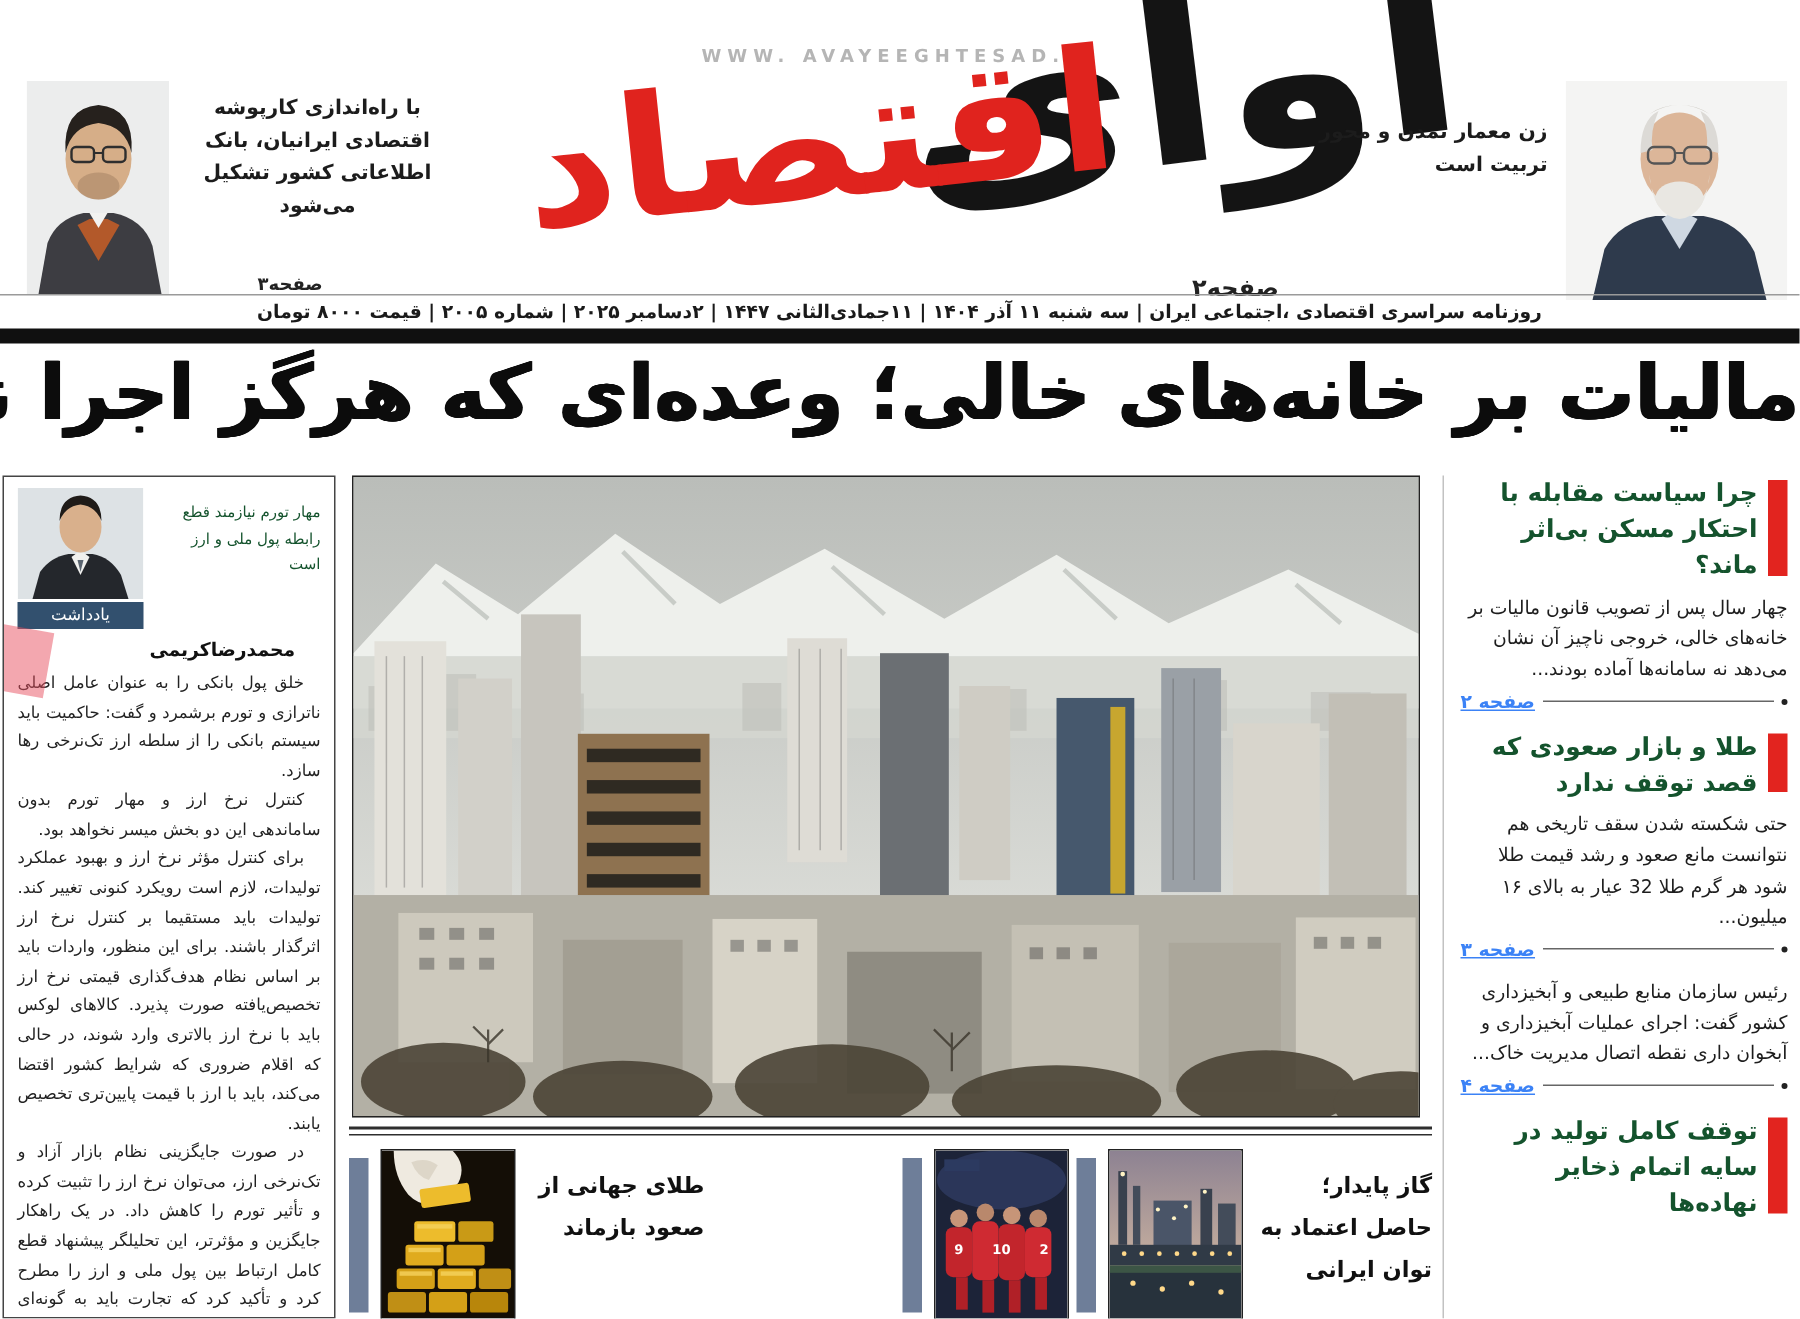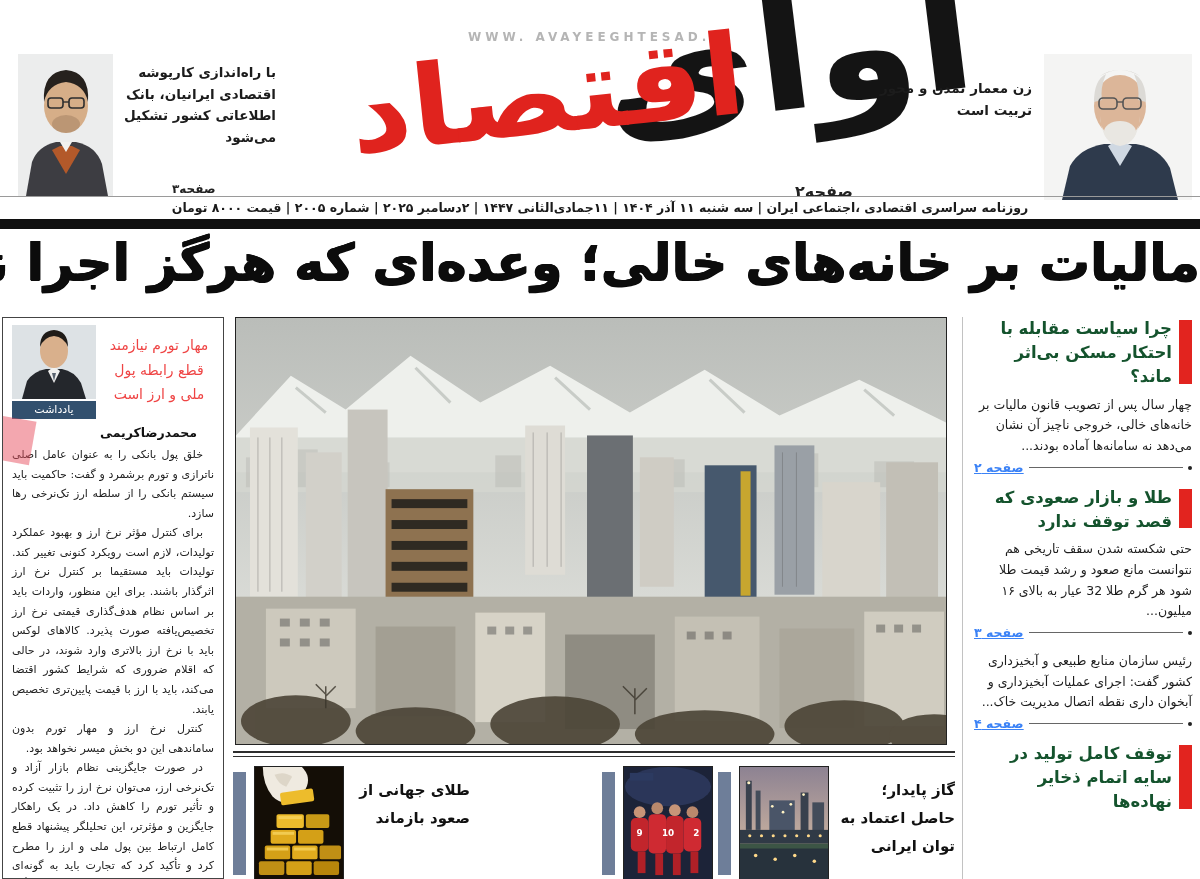--- a/index.html
+++ b/index.html
@@ -8,21 +8,21 @@
     font-family:"DejaVu Sans",sans-serif;direction:rtl;color:#111;
   }
   
   .site-url{position:absolute;top:30px;left:0;right:0;text-align:center;direction:ltr;
     color:#b5b5b5;font-size:12px;letter-spacing:4px;font-weight:bold;}
   .logo-black{position:absolute;top:-18px;right:245px;font-size:150px;line-height:1;
     font-weight:bold;color:#141414;transform:rotate(-7deg) scaleX(1.12);transform-origin:center;}
   .logo-red{position:absolute;top:38px;right:470px;font-size:112px;line-height:1;
     font-weight:bold;color:#e0231e;transform:rotate(-6deg) scaleX(1.08);transform-origin:center;z-index:2;}
   .teaser-photo-left{position:absolute;left:18px;top:54px;width:95px;height:142px;overflow:hidden;}
-  .teaser-text-left{position:absolute;left:108px;top:62px;width:168px;text-align:right;
+  .teaser-text-left{position:absolute;left:128px;top:62px;width:168px;text-align:center;
     font-weight:bold;font-size:13.5px;line-height:1.6;color:#1c1c1c;}
   .teaser-page-left{position:absolute;left:172px;top:182px;font-size:12px;font-weight:bold;color:#222;}
   .teaser-photo-right{position:absolute;right:8px;top:54px;width:148px;height:146px;overflow:hidden;}
   .teaser-text-right{position:absolute;right:168px;top:78px;width:170px;text-align:right;
     font-weight:bold;font-size:13.5px;line-height:1.6;color:#1c1c1c;}
   .teaser-page-right{position:absolute;right:347px;top:182px;font-size:16px;font-weight:bold;color:#222;}
   
   .rule-top{position:absolute;top:196px;left:0;right:0;height:1px;background:#9a9a9a;}
   .dateline{position:absolute;top:200px;left:0;right:0;text-align:center;font-size:12.5px;
     font-weight:bold;color:#1a1a1a;}
@@ -44,21 +44,21 @@
   .rc-title{font-size:16.5px;font-weight:bold;line-height:1.45;color:#14532d;text-align:right;}
   .rc-body{font-size:12.5px;line-height:1.65;color:#1d1d1d;margin-top:6px;text-align:right;}
   .rc-pageline{display:flex;align-items:center;margin-top:3px;height:16px;}
   .rc-dot{width:4px;height:4px;border-radius:50%;background:#222;flex:0 0 4px;}
   .rc-line{flex:1;border-top:1px solid #666;margin:0 5px;}
   .rc-page{color:#3b82f6;font-size:12.5px;font-weight:bold;flex:0 0 auto;text-decoration:underline;}
   
   .note-box{position:absolute;left:2px;top:317px;width:222px;height:562px;border:1px solid #444;
     box-sizing:border-box;padding:7px 9px;overflow:hidden;background:#fff;}
   .note-head{display:flex;gap:8px;}
-  .note-title{flex:1;font-size:14px;line-height:1.75;text-align:center;color:#ef4444;padding-top:8px;}
+  .note-title{flex:1;font-size:10px;line-height:1.75;text-align:right;color:#14532d;padding-top:8px;}
   .note-photo-wrap{flex:0 0 84px;}
   .note-photo{width:84px;height:74px;overflow:hidden;}
   .note-label{width:84px;height:18px;background:#32506e;color:#fff;font-size:11px;
     text-align:center;line-height:18px;margin-top:2px;}
   .note-author{font-weight:bold;font-size:12.5px;text-align:left;margin:6px 4px 5px 0;
     direction:rtl;color:#111;width:110px;}
   .note-body p{font-size:11px;line-height:1.78;text-align:justify;margin:0;color:#222;text-indent:11px;}
   .note-watermark{position:absolute;left:-10px;top:100px;width:40px;height:44px;
     background:rgba(232,80,95,0.5);transform:rotate(10deg);pointer-events:none;}
   
@@ -277,22 +277,22 @@
             <ellipse cx="42" cy="26" rx="14" ry="17" fill="#d9b08c"></ellipse>
             <path d="M28,22 Q28,6 42,5 Q56,6 56,22 Q52,12 42,11 Q32,12 28,22 Z" fill="#1f1b18"></path>
           </svg>
         </div>
         <div class="note-label">یادداشت</div>
       </div>
     </div>
     <div class="note-author">محمدرضاکریمی</div>
     <div class="note-body">
       <p>خلق پول بانکی را به عنوان عامل اصلی ناترازی و تورم برشمرد و گفت: حاکمیت باید سیستم بانکی را از سلطه ارز تک‌نرخی رها سازد.</p>
+      <p>کنترل نرخ ارز و مهار تورم بدون ساماندهی این دو بخش میسر نخواهد بود.</p>
       <p>برای کنترل مؤثر نرخ ارز و بهبود عملکرد تولیدات، لازم است رویکرد کنونی تغییر کند. تولیدات باید مستقیما بر کنترل نرخ ارز اثرگذار باشند. برای این منظور، واردات باید بر اساس نظام هدف‌گذاری قیمتی نرخ ارز تخصیص‌یافته صورت پذیرد. کالاهای لوکس باید با نرخ ارز بالاتری وارد شوند، در حالی که اقلام ضروری که شرایط کشور اقتضا می‌کند، باید با ارز با قیمت پایین‌تری تخصیص یابند.</p>
-      <p>کنترل نرخ ارز و مهار تورم بدون ساماندهی این دو بخش میسر نخواهد بود.</p>
       <p>در صورت جایگزینی نظام بازار آزاد و تک‌نرخی ارز، می‌توان نرخ ارز را تثبیت کرده و تأثیر تورم را کاهش داد. در یک راهکار جایگزین و مؤثرتر، این تحلیلگر پیشنهاد قطع کامل ارتباط بین پول ملی و ارز را مطرح کرد و تأکید کرد که تجارت باید به گونه‌ای مدیریت شود که قیمت‌های داخلی تحت تأثیر قرار نگیرند و هم تولیدکننده و هم مصرف‌کننده از تجارت منتفع شوند.</p>
 
     </div>
     <div class="note-watermark"></div>
   </div>
 
   <div class="strip-rule"></div>
   <div class="strip">
 
     <div class="strip-item">

